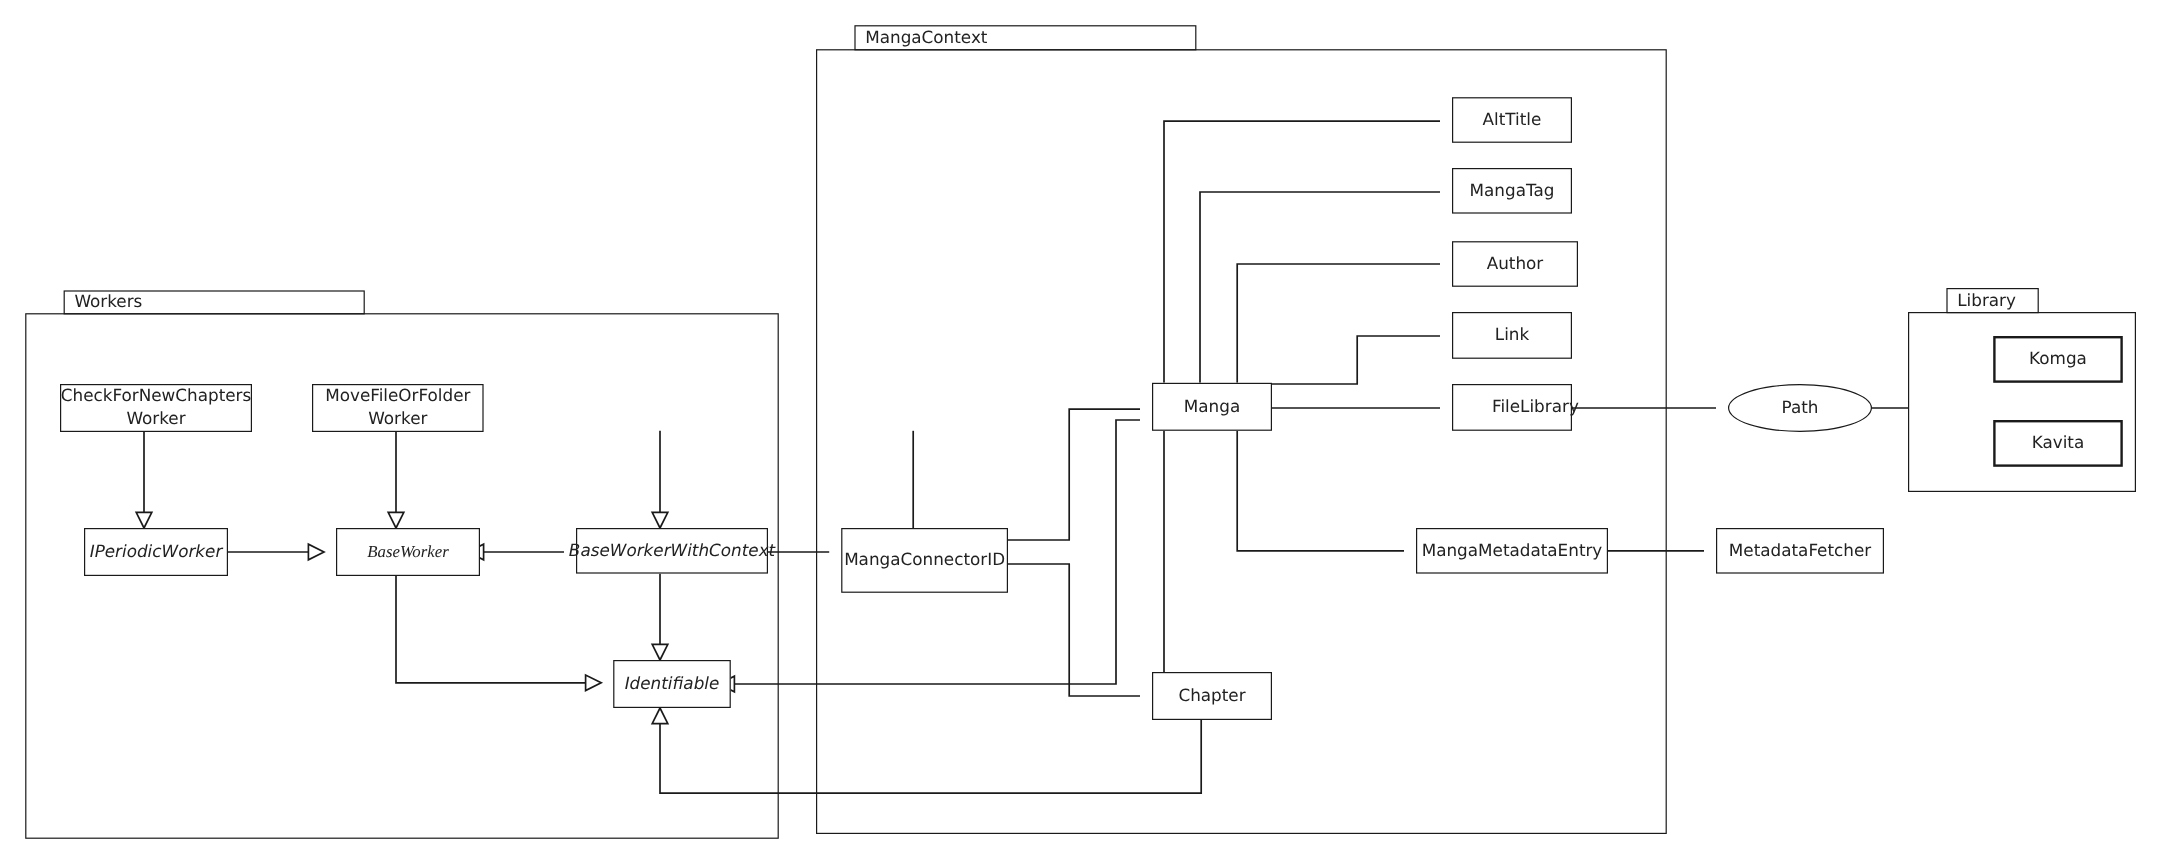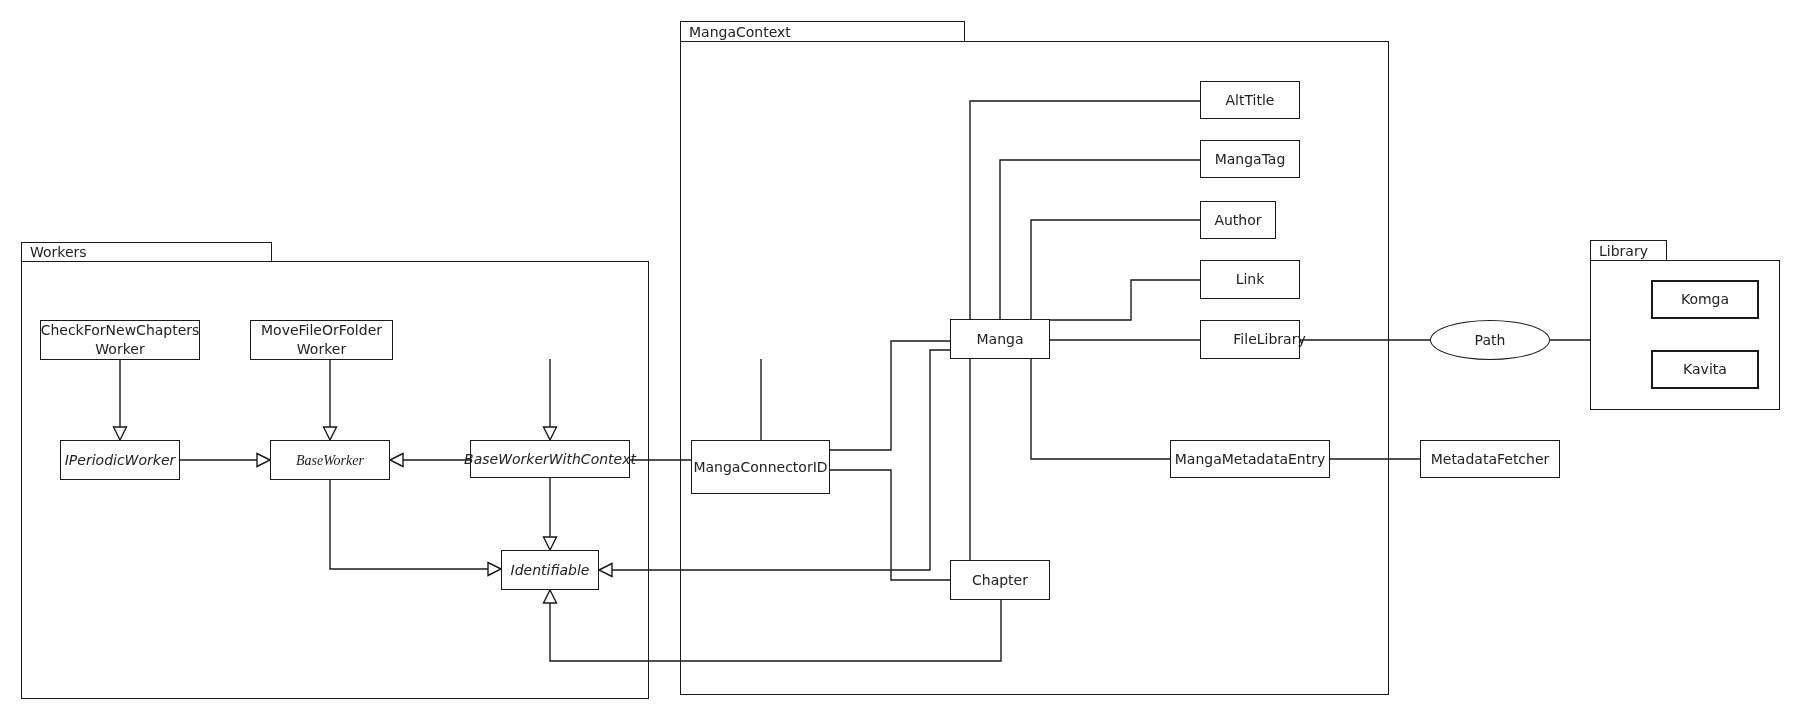--- a/index.html
+++ b/index.html
@@ -18,20 +18,21 @@
   }
   .pkg-tab{
     position:absolute;
     border:1.4px solid var(--stroke);
     box-sizing:border-box;
     display:flex;align-items:center;
     padding-left:8px;
     font-size:14px;
     background:var(--bg);
     z-index:0;
+    margin-left:32px;
   }
   .pkg-body{
     position:absolute;
     border:1.4px solid var(--stroke);
     box-sizing:border-box;
     background:transparent;
     z-index:0;
   }
   #edge-layer{
     position:absolute;left:0;top:0;
@@ -51,20 +52,21 @@
     position:absolute;
     border:1.4px solid var(--stroke);
     box-sizing:border-box;
     background:var(--bg);
     display:flex;align-items:center;justify-content:center;
     text-align:center;
     font-size:14px;
     line-height:19px;
     white-space:pre-line;
     z-index:2;
+    margin-left:10px;
   }
   .node.abstract{font-style:italic;}
   .node.ellipse{border-radius:50%;}
   .node.bold-border{border-width:2px;}
 </style>
 </head>
 <body>
 
 <div class="canvas">
 
@@ -127,21 +129,21 @@
   <div class="node abstract" style="left:270px;top:440px;width:120px;height:40px;font-family:Liberation Serif, serif;"><span>BaseWorker</span></div>
   <div class="node abstract" style="left:470px;top:440px;width:160px;height:38px;"><span>BaseWorkerWithContext</span></div>
   <div class="node abstract" style="left:501px;top:550px;width:98px;height:40px;"><span>Identifiable</span></div>
 
   <div class="node" style="left:691px;top:440px;width:139px;height:54px;"><span>MangaConnectorID</span></div>
   <div class="node" style="left:950px;top:319px;width:100px;height:40px;"><span>Manga</span></div>
   <div class="node" style="left:950px;top:560px;width:100px;height:40px;"><span>Chapter</span></div>
 
   <div class="node" style="left:1200px;top:81px;width:100px;height:38px;"><span>AltTitle</span></div>
   <div class="node" style="left:1200px;top:140px;width:100px;height:38px;"><span>MangaTag</span></div>
-  <div class="node" style="left:1200px;top:201px;width:76px;height:38px;"><span>Author</span></div>
+  <div class="node" style="left:1200px;top:201px;width:105px;height:38px;"><span>Author</span></div>
   <div class="node" style="left:1200px;top:260px;width:100px;height:39px;"><span>Link</span></div>
   <div class="node" style="left:1200px;top:320px;width:100px;height:39px;padding-left:39px;"><span>FileLibrary</span></div>
 
   <div class="node" style="left:1170px;top:440px;width:160px;height:38px;"><span>MangaMetadataEntry</span></div>
   <div class="node" style="left:1420px;top:440px;width:140px;height:38px;"><span>MetadataFetcher</span></div>
 
   <div class="node ellipse" style="left:1430px;top:320px;width:120px;height:40px;"><span>Path</span></div>
 
   <div class="node bold-border" style="left:1651px;top:280px;width:108px;height:39px;"><span>Komga</span></div>
   <div class="node bold-border" style="left:1651px;top:350px;width:108px;height:39px;"><span>Kavita</span></div>

